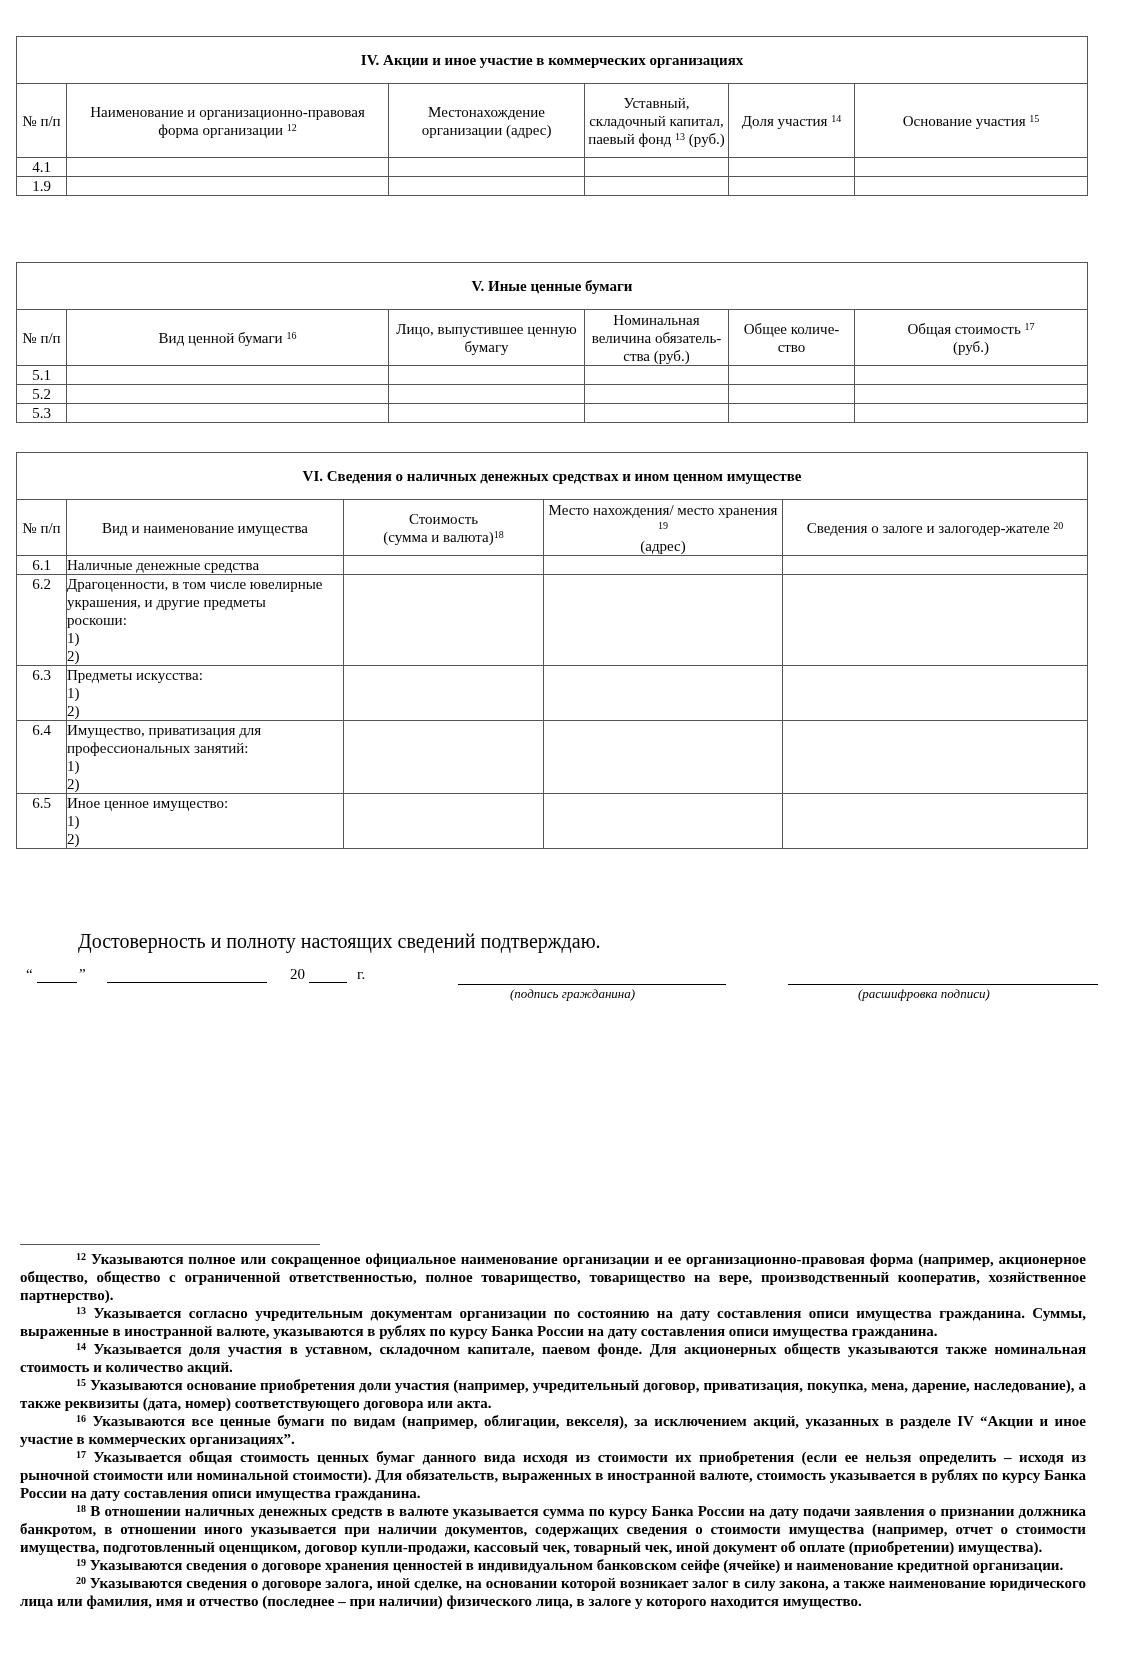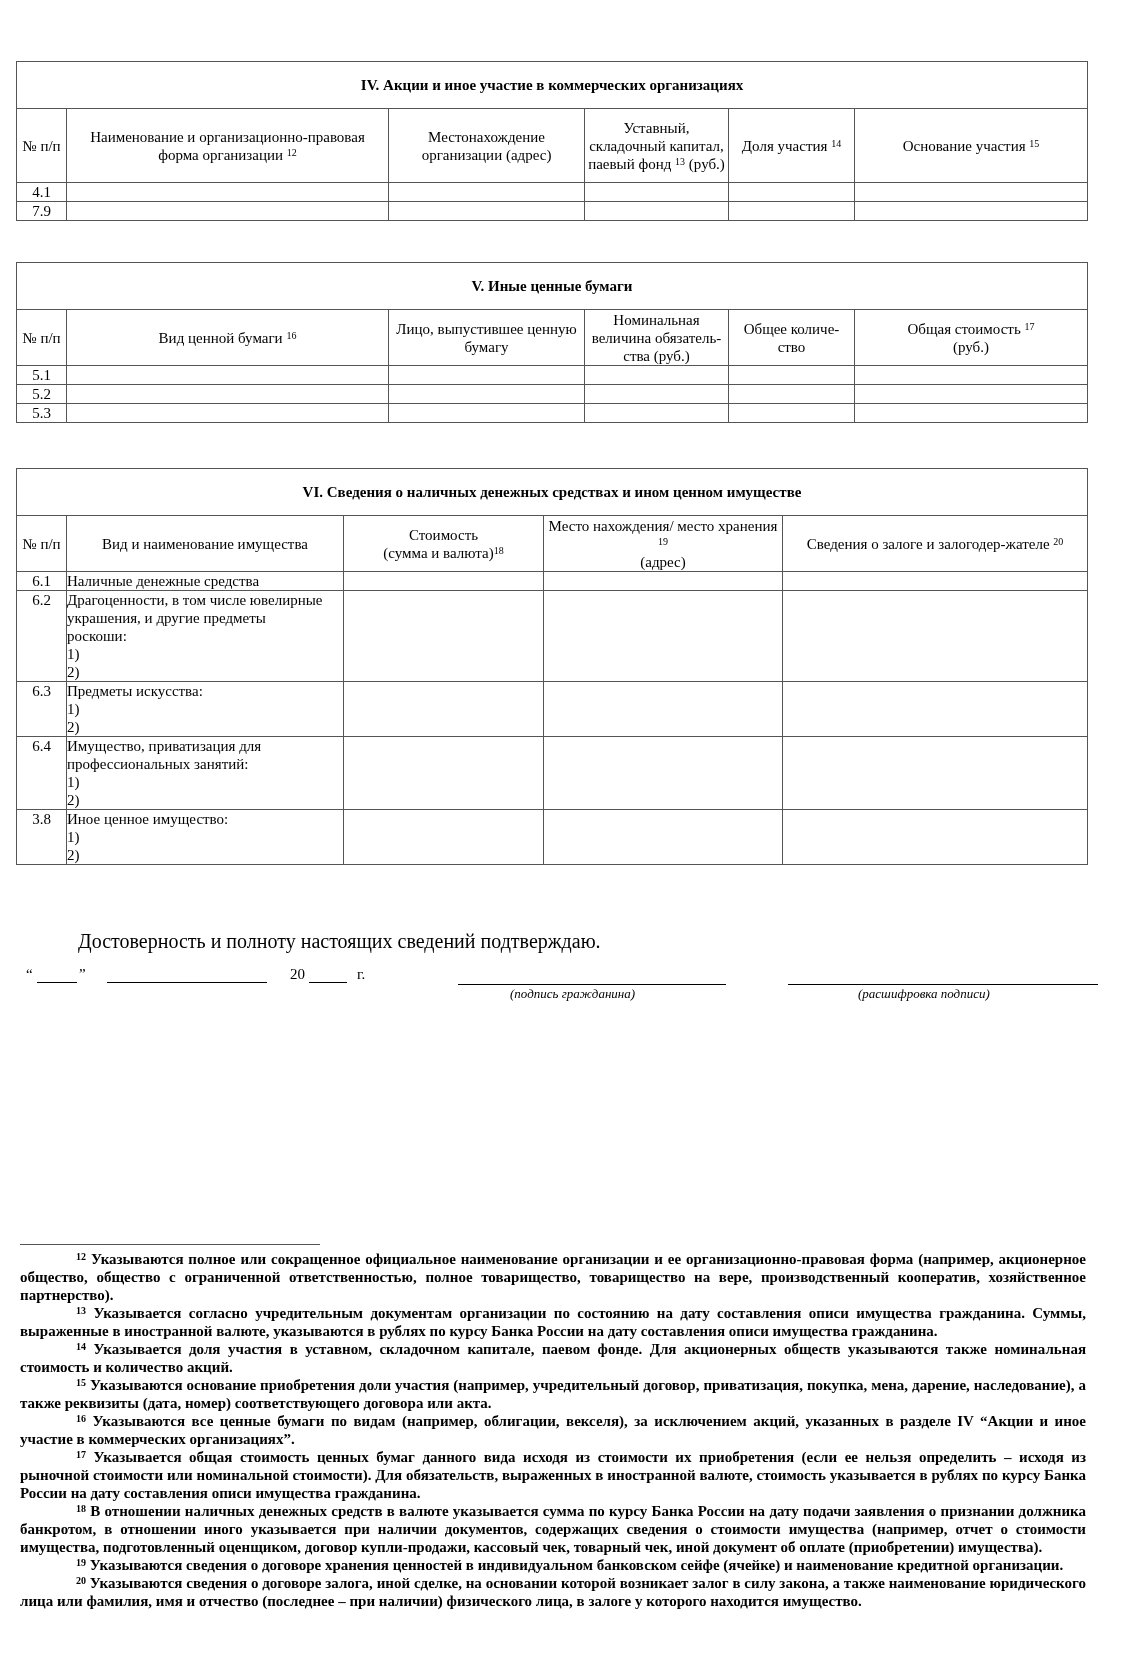--- a/index.html
+++ b/index.html
@@ -18,23 +18,23 @@
       padding: 0 2px;
       vertical-align: middle;
       text-align: center;
       font-weight: normal;
     }
     table.form tr.title-row td {
       font-weight: bold; font-size: 15px; height: 46px;
     }
     table.form tr.data-row td { height: 17px; padding-top: 0; padding-bottom: 0; }
     table.form sup { font-size: 10px; vertical-align: top; position: relative; top: -2px; }
-    #t4 { top: 61px; }
+    #t4 { top: 36px; }
     #t5 { top: 262px; }
-    #t6 { top: 468px; border-radius: 23px; }
+    #t6 { top: 452px; border-radius: 23px; }
     #t6 td.left-text { text-align: left; vertical-align: top; padding-left: 0; }
     #t6 td.num { vertical-align: top; }
     .confirm {
       position: absolute; left: 78px; top: 930px; font-size: 20px;
     }
     .sig-row { position: absolute; top: 962px; left: 0; width: 1123px; height: 50px; font-size: 15px; }
     .sig-row .abs { position: absolute; }
     .line { position: absolute; border-bottom: 1px solid #000; height: 0; }
     .caption { position: absolute; font-style: italic; font-size: 13px; }
     .fn-sep { position: absolute; left: 20px; top: 1244px; width: 300px; border-top: 1.5px solid #555; }
@@ -71,21 +71,21 @@
   </tr>
   <tr class="data-row">
     <td>4.1</td>
     <td></td>
         <td></td>
         <td></td>
         <td></td>
         <td></td>
   </tr>
   <tr class="data-row">
-    <td>7.9</td>
+    <td>1.9</td>
     <td></td>
         <td></td>
         <td></td>
         <td></td>
         <td></td>
   </tr>
 </tbody>
   </table>
 
 <table class="form" id="t5">
@@ -194,21 +194,21 @@
       <div>Имущество, приватизация для</div>
           <div>профессиональных занятий:</div>
           <div>1)</div>
           <div>2)</div>
     </td>
     <td></td>
         <td></td>
         <td></td>
   </tr>
   <tr>
-    <td class="num">3.8</td>
+    <td class="num">6.5</td>
     <td class="left-text">
       <div>Иное ценное имущество:</div>
           <div>1)</div>
           <div>2)</div>
     </td>
     <td></td>
         <td></td>
         <td></td>
   </tr>
 </tbody>

